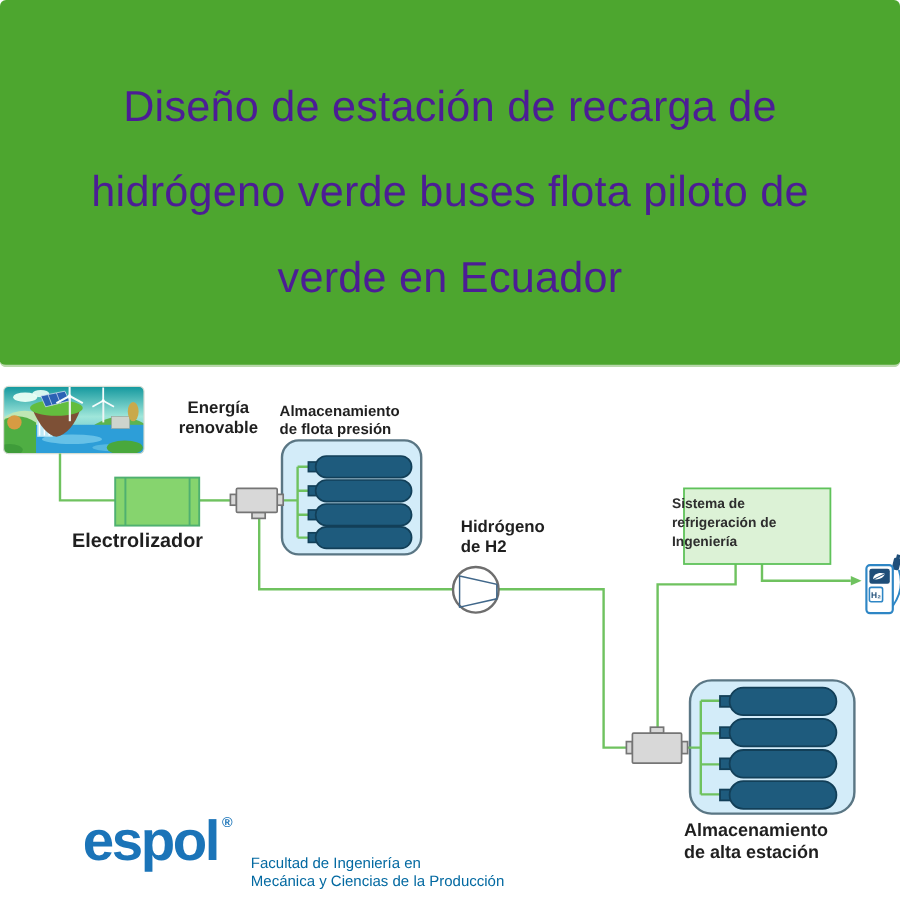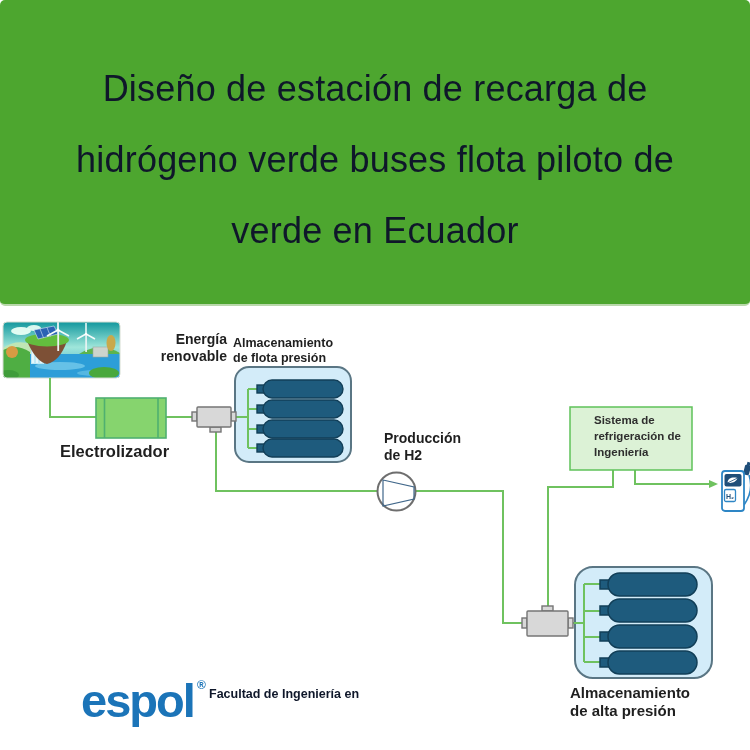--- a/index.html
+++ b/index.html
@@ -2,36 +2,36 @@
 <html><head>
 <meta charset="utf-8">
 <style>
   html,body{margin:0;padding:0;background:#fff;}
   .canvas{position:relative;width:750px;height:750px;background:#ffffff;overflow:hidden;
           font-family:"Liberation Sans",sans-serif;}
   
   .banner{position:absolute;left:0;top:0;width:750px;height:306px;background:#4DA62F;
           border-radius:5px;border-bottom:2px solid #b9d8ab;box-sizing:border-box;}
   .banner-title{position:absolute;left:0;top:53px;width:750px;text-align:center;
-                color:#0f172a;font-size:36px;line-height:71px;font-weight:400;letter-spacing:0.2px;}
+                color:#4c1d95;font-size:36px;line-height:71px;font-weight:400;letter-spacing:0.2px;}
   
   .lbl{position:absolute;font-weight:bold;color:#1f1f1f;}
   .lbl span{display:block;}
-  .lbl-renewable{left:137px;top:331px;width:90px;text-align:right;font-size:14px;line-height:16.5px;}
+  .lbl-renewable{left:137px;top:331px;width:90px;text-align:center;font-size:14px;line-height:16.5px;}
   .lbl-lowstore{left:233px;top:336px;width:122px;font-size:12.5px;line-height:15px;}
   .lbl-electro{left:60px;top:442px;width:125px;font-size:16.5px;}
   .lbl-compress{left:384px;top:430px;width:101px;font-size:14px;line-height:17px;}
-  .lbl-cooling{left:594px;top:412px;width:143px;font-size:11.5px;line-height:16px;color:#2e2e2e;}
+  .lbl-cooling{left:560px;top:412px;width:143px;font-size:11.5px;line-height:16px;color:#2e2e2e;}
   .lbl-highstore{left:570px;top:684px;width:146px;font-size:15px;line-height:18px;}
   
   .espol{position:absolute;left:69px;top:677px;color:#1B74B8;font-size:47px;font-weight:bold;
-         letter-spacing:-2px;line-height:1;margin-left:12px;}
+         letter-spacing:-2px;line-height:1;}
   .espol .reg{position:absolute;top:2px;right:-12px;font-size:12px;letter-spacing:0;font-weight:bold;}
-  .faculty{position:absolute;left:209px;top:687px;color:#0f172a;font-size:12.5px;
-           font-weight:bold;line-height:15px;text-align:left;}
+  .faculty{position:absolute;left:209px;top:712px;color:#0369a1;font-size:12.5px;
+           font-weight:normal;line-height:15px;text-align:left;}
   svg{position:absolute;left:0;top:0;}
 </style>
 </head>
 <body>
 
 <div class="canvas">
 
   <div class="banner">
     <div class="banner-title">
       <div>Diseño de estación de recarga de</div>
@@ -168,33 +168,34 @@
     <span>renovable</span>
   </div>
   <div class="lbl lbl-lowstore">
     <span>Almacenamiento</span>
     <span>de flota presión</span>
   </div>
   <div class="lbl lbl-electro">
     <span>Electrolizador</span>
   </div>
   <div class="lbl lbl-compress">
-    <span>Producción</span>
+    <span>Hidrógeno</span>
     <span>de H2</span>
   </div>
   <div class="lbl lbl-cooling">
     <span>Sistema de</span>
     <span>refrigeración de</span>
     <span>Ingeniería</span>
   </div>
   <div class="lbl lbl-highstore">
     <span>Almacenamiento</span>
-    <span>de alta presión</span>
+    <span>de alta estación</span>
   </div>
 
   <div class="espol">
     <span>espol</span><span class="reg">®</span>
   </div>
   <div class="faculty">
     <div>Facultad de Ingeniería en</div>
+    <div>Mecánica y Ciencias de la Producción</div>
   </div>
 
 </div>
 
 </body></html>

